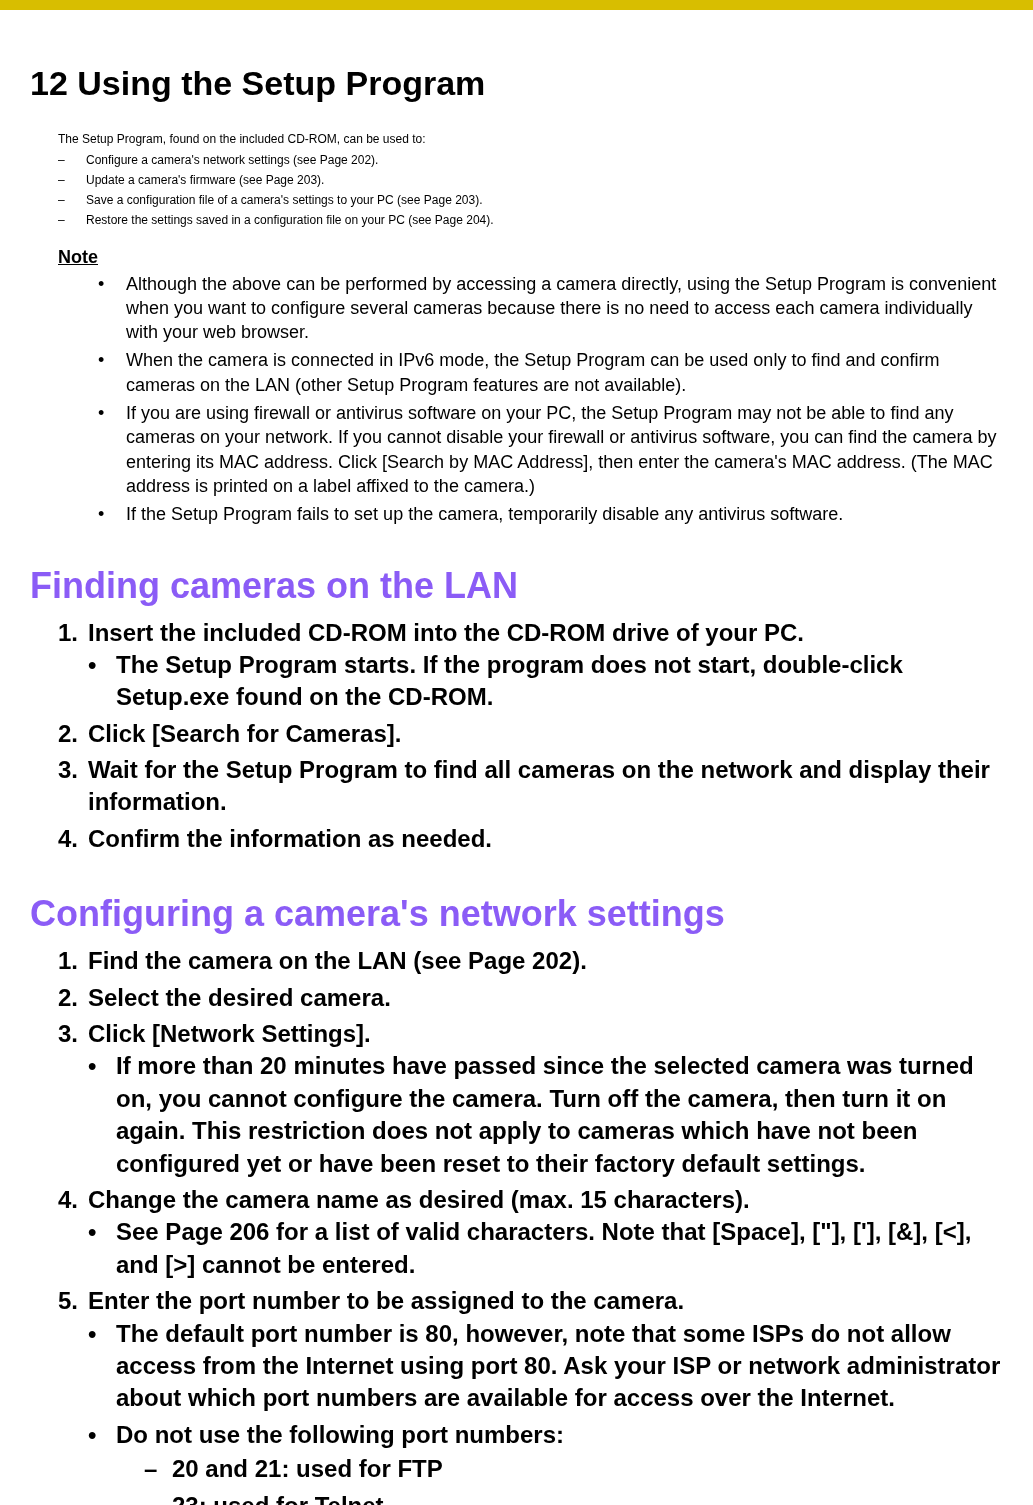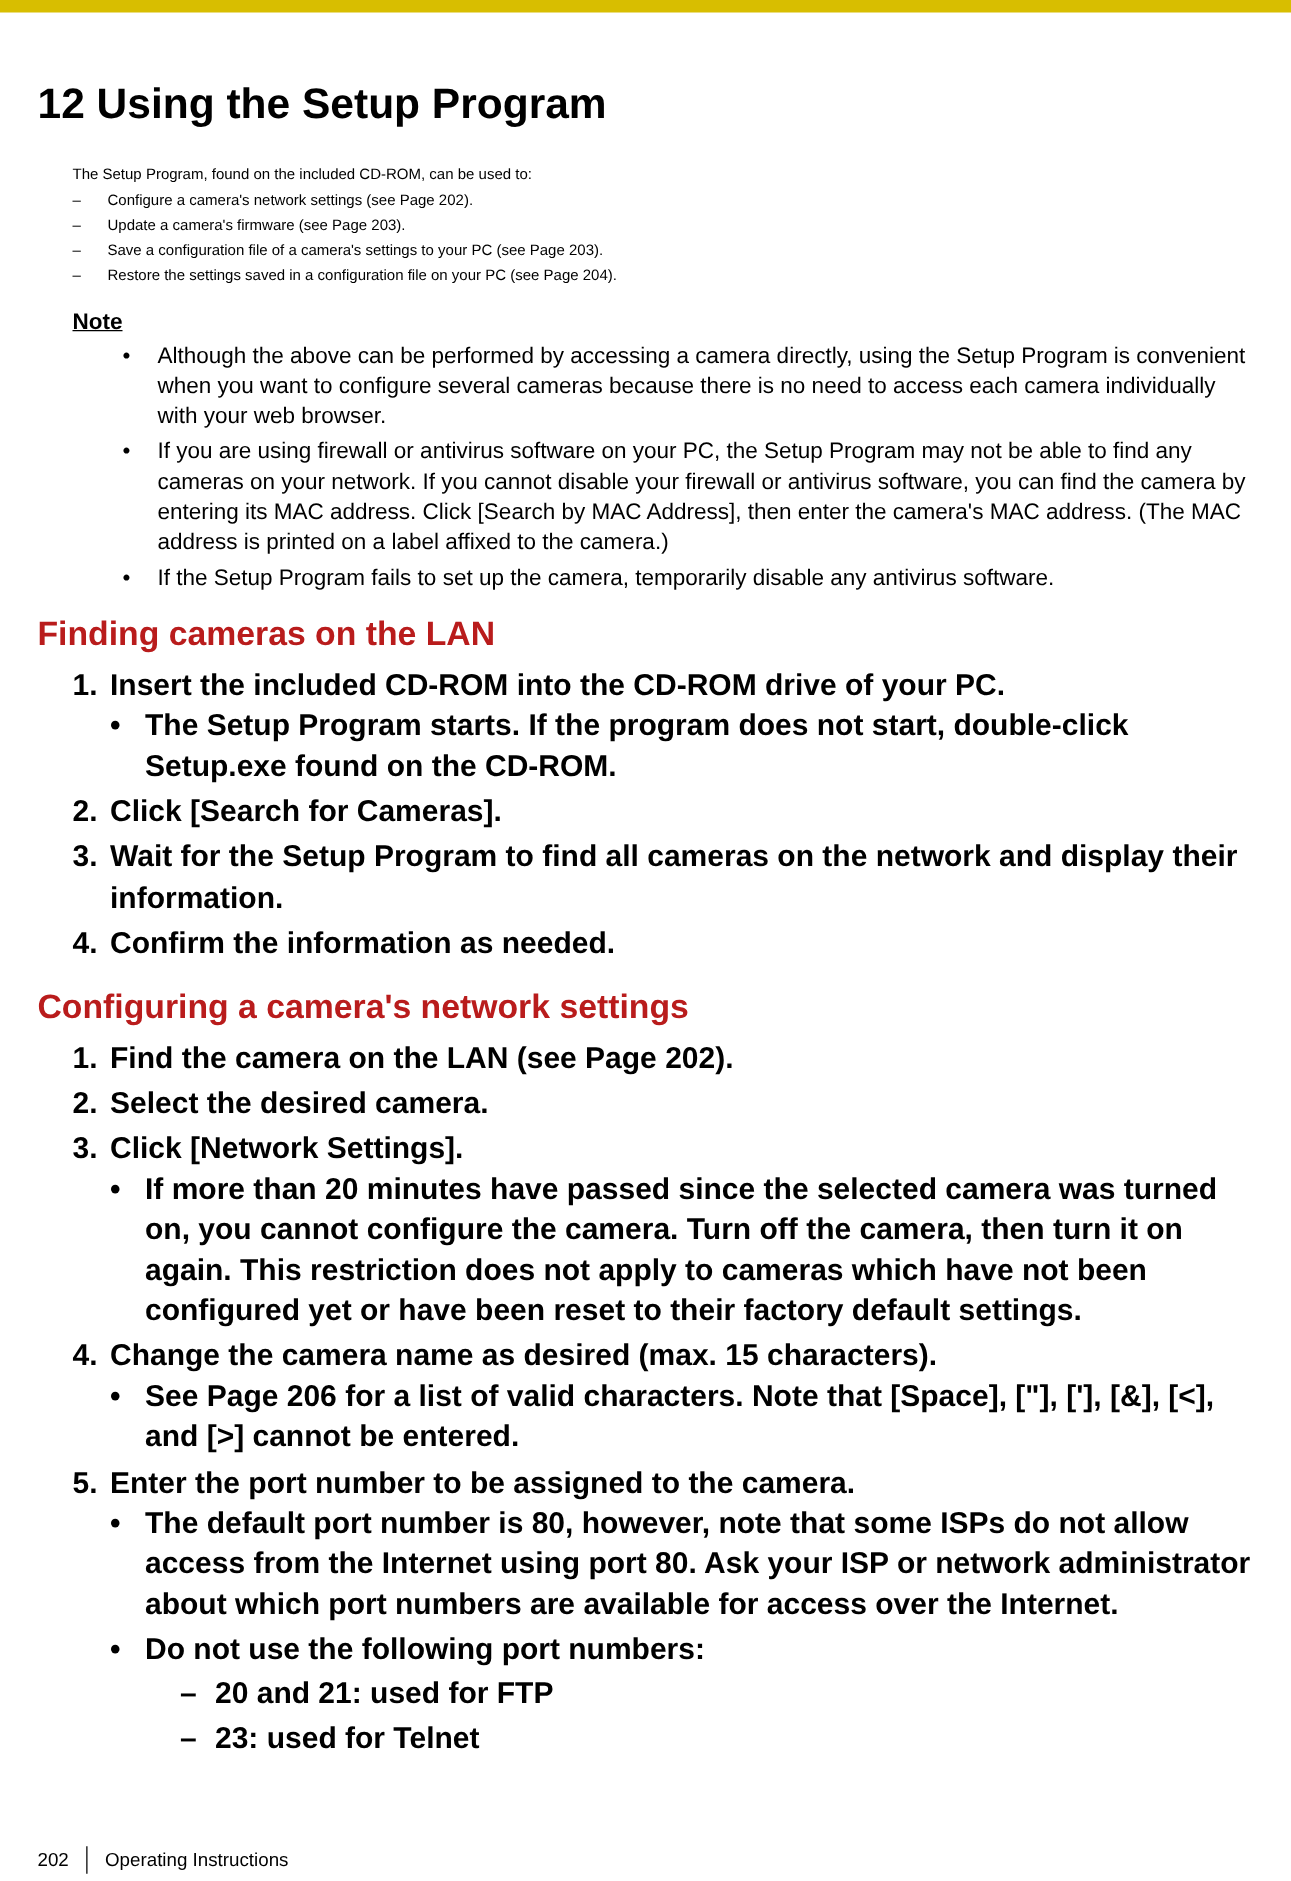--- a/index.html
+++ b/index.html
@@ -10,21 +10,21 @@
   .intro { font-size: 12px; line-height: 1.4; margin-left: 28px; }
   .intro p { margin-bottom: 4px; }
   ul.dash { list-style: none; margin: 2px 0 0 0; }
   ul.dash > li { position: relative; padding-left: 28px; margin-bottom: 4px; line-height: 1.35; }
   ul.dash > li::before { content: "–"; position: absolute; left: 0; top: 0; }
   .noteblock { margin: 18px 0 0 28px; font-size: 18px; }
   .notelabel { font-weight: bold; text-decoration: underline; display: inline-block; margin-bottom: 4px; }
   ul.bullet { list-style: none; margin-left: 40px; }
   ul.bullet > li { position: relative; padding-left: 28px; margin-bottom: 4px; line-height: 1.35; }
   ul.bullet > li::before { content: "•"; position: absolute; left: 0; top: 0; }
-  h2 { color: #b91c1c; font-size: 27px; font-weight: bold; margin: 18px 0 10px 0; }
+  h2 { color: #8b5cf6; font-size: 36px; font-weight: bold; margin: 38px 0 10px 0; }
   ol.num { list-style: none; margin-left: 28px; font-size: 24px; counter-reset: step; font-weight: bold; }
   ol.num > li { position: relative; padding-left: 30px; margin-bottom: 4px; line-height: 1.35; counter-increment: step; }
   ol.num > li::before { content: counter(step) "."; position: absolute; left: 0; top: 0; font-weight: bold; }
   ol.num ul.bullet { margin-left: 0; }
   ol.num ul.dash { margin-left: 28px; }
   .footer { position: relative; margin-top: 70px; padding: 0 0 22px 30px; font-size: 15px; display: flex; align-items: center; }
   .footer .pgnum { padding-right: 14px; }
   .footer .divider { width: 1px; height: 22px; background: #000; margin-right: 14px; }
 </style>
 </head>
@@ -43,20 +43,21 @@
       <li>Update a camera's firmware (see Page 203).</li>
       <li>Save a configuration file of a camera's settings to your PC (see Page 203).</li>
       <li>Restore the settings saved in a configuration file on your PC (see Page 204).</li>
     </ul>
   </div>
 
   <div class="noteblock">
     <span class="notelabel">Note</span>
     <ul class="bullet">
       <li>Although the above can be performed by accessing a camera directly, using the Setup Program is convenient when you want to configure several cameras because there is no need to access each camera individually with your web browser.</li>
+      <li>When the camera is connected in IPv6 mode, the Setup Program can be used only to find and confirm cameras on the LAN (other Setup Program features are not available).</li>
       <li>If you are using firewall or antivirus software on your PC, the Setup Program may not be able to find any cameras on your network. If you cannot disable your firewall or antivirus software, you can find the camera by entering its MAC address. Click [Search by MAC Address], then enter the camera's MAC address. (The MAC address is printed on a label affixed to the camera.)</li>
       <li>If the Setup Program fails to set up the camera, temporarily disable any antivirus software.</li>
     </ul>
   </div>
 
   <h2>Finding cameras on the LAN</h2>
   <ol class="num">
     <li>
       <span>Insert the included CD-ROM into the CD-ROM drive of your PC.</span>
       <ul class="bullet">

